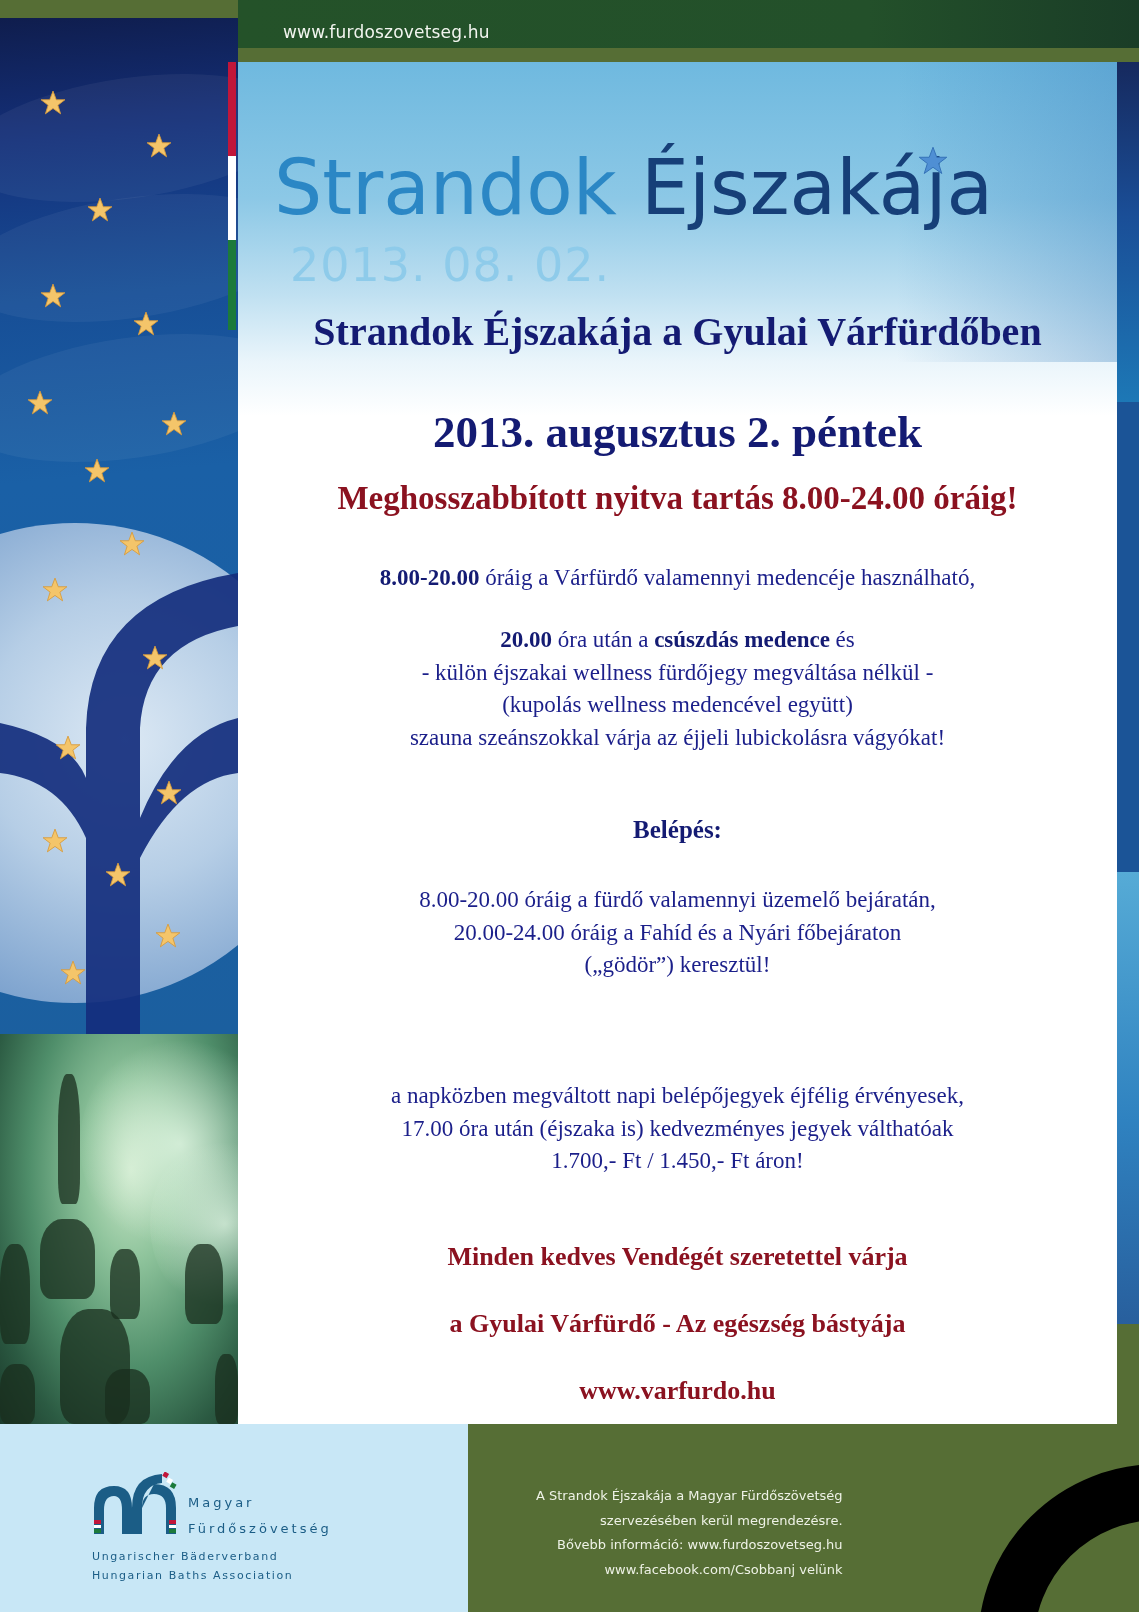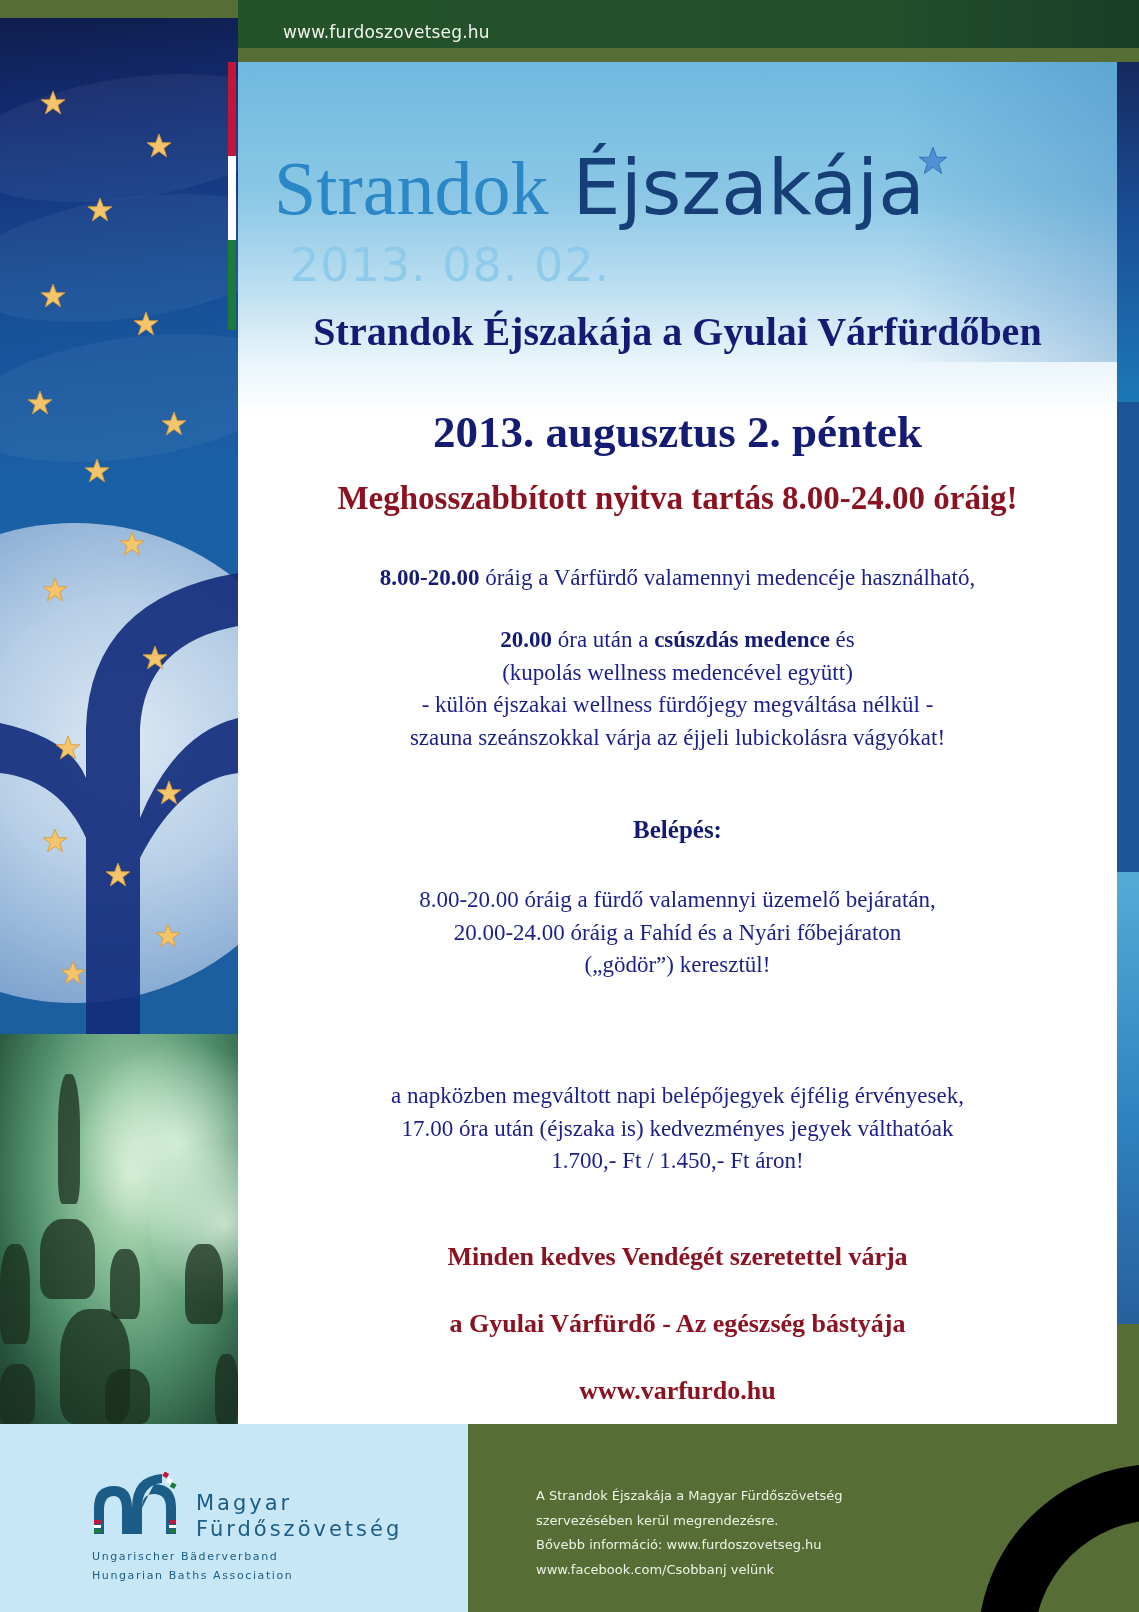--- a/index.html
+++ b/index.html
@@ -45,41 +45,41 @@
   .right-strip .s3 { height: 452px; background: linear-gradient(180deg, #56abd6 0%, #2f82c0 55%, #285f9d 100%); }
 
   
   .main {
     position: absolute; left: 238px; top: 62px; width: 879px; height: 1362px;
     background: linear-gradient(180deg, #6fb9df 0%, #8cc8e6 10%, #bfe0f1 17%, #eaf5fb 22%, #ffffff 26%, #ffffff 100%);
   }
   .main .fade-right { position: absolute; right: 0; top: 0; width: 220px; height: 300px; background: linear-gradient(90deg, rgba(60,130,190,0) 0%, rgba(60,130,190,0.35) 100%); }
 
   .event-title { position: absolute; left: 36px; top: 88px; font-family: "DejaVu Sans", sans-serif; font-size: 76px; letter-spacing: 0px; line-height: 1; white-space: nowrap; }
-  .event-title .w1 { color: #2b87c5; font-family: Liberation Serif, serif; }
+  .event-title .w1 { color: #2b87c5; }
   .event-title .w2 { color: #163f78; }
   .title-star { position: absolute; left: 680px; top: 84px; width: 30px; height: 30px; }
   .event-date { position: absolute; left: 52px; top: 176px; font-family: "DejaVu Sans", sans-serif; font-size: 46px; color: #8ecbea; letter-spacing: 1px; }
 
   .body-text { position: absolute; left: 0; width: 879px; text-align: center; color: #1b1f8a; }
   .navy { color: #141b73; }
   .red { color: #8b1220; }
   .b { font-weight: bold; }
   .h1 { font-size: 40px; font-weight: bold; }
   .h2 { font-size: 45px; font-weight: bold; }
   .h3 { font-size: 33px; font-weight: bold; }
   .p { font-size: 23px; line-height: 32.5px; }
   .h4 { font-size: 25px; font-weight: bold; }
   .r1 { font-size: 26px; font-weight: bold; }
 
   
   .footer-left { position: absolute; left: 0; top: 1424px; width: 468px; height: 188px; background: #c8e7f6; }
-  .footer-right { position: absolute; left: 468px; top: 1424px; width: 671px; height: 188px; background: #566e35; overflow: hidden; }
+  .footer-right { position: absolute; left: 468px; top: 1424px; width: 671px; height: 188px; background: #566e35; overflow: hidden; text-align: right; }
   .mfsz-logo { position: absolute; left: 92px; top: 48px; width: 90px; height: 66px; }
-  .mfsz-name { position: absolute; left: 196px; top: 66px; color: #1b5d86; font-family: "DejaVu Sans", sans-serif; font-size: 21px; letter-spacing: 3px; line-height: 26px; }
+  .mfsz-name { position: absolute; left: 188px; top: 66px; color: #1b5d86; font-family: "DejaVu Sans", sans-serif; font-size: 13px; letter-spacing: 3px; line-height: 26px; }
   .mfsz-sub { position: absolute; left: 92px; top: 123px; color: #1b5d86; font-family: "DejaVu Sans", sans-serif; font-size: 11px; letter-spacing: 1.6px; line-height: 19px; }
   .footer-info { position: absolute; left: 68px; top: 60px; color: #eef2e6; font-family: "DejaVu Sans", sans-serif; font-size: 13px; line-height: 24.5px; }
   .arc { position: absolute; left: 510px; top: 40px; width: 360px; height: 360px; border-radius: 50%; border: 56px solid #000; }
 </style>
 </head>
 <body>
 
 <div class="left-top-strip"></div>
 <div class="left-sky">
   <div class="wave" style="top:60px"></div>
@@ -226,22 +226,22 @@
   <div class="body-text red h3" style="top:418px">Meghosszabbított nyitva tartás 8.00-24.00 óráig!</div>
 
   <div class="body-text p" style="top:500px">
     <span class="b navy">8.00-20.00</span><span> óráig a Várfürdő valamennyi medencéje használható,</span>
   </div>
 
   <div class="body-text p" style="top:562px">
     <div>
       <span class="b navy">20.00</span><span> óra után a </span><span class="b navy">csúszdás medence</span><span> és</span>
     </div>
+    <div>- külön éjszakai wellness fürdőjegy megváltása nélkül -</div>
     <div>(kupolás wellness medencével együtt)</div>
-    <div>- külön éjszakai wellness fürdőjegy megváltása nélkül -</div>
     <div>szauna szeánszokkal várja az éjjeli lubickolásra vágyókat!</div>
   </div>
 
   <div class="body-text navy h4" style="top:754px">Belépés:</div>
   <div class="body-text p" style="top:822px">
     <div>8.00-20.00 óráig a fürdő valamennyi üzemelő bejáratán,</div>
     <div>20.00-24.00 óráig a Fahíd és a Nyári főbejáraton</div>
     <div>(„gödör”) keresztül!</div>
   </div>
 

